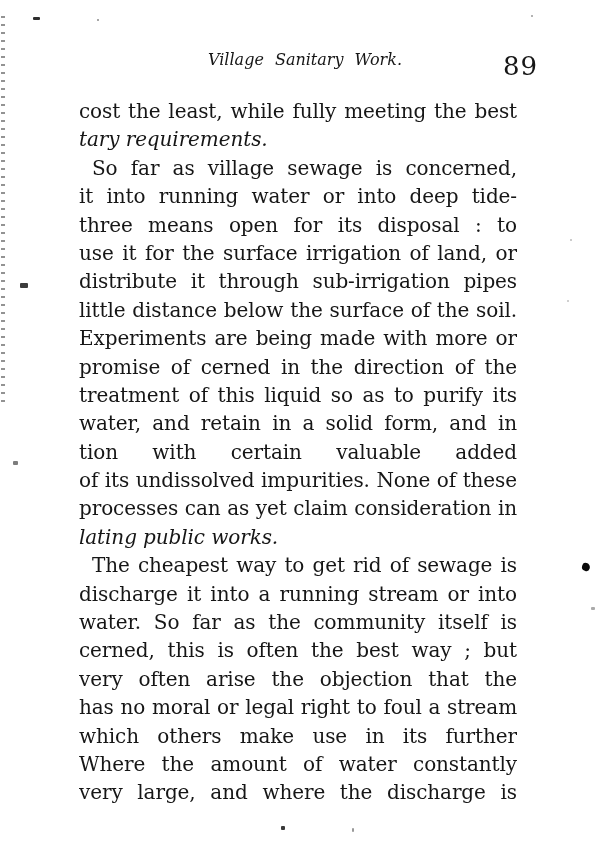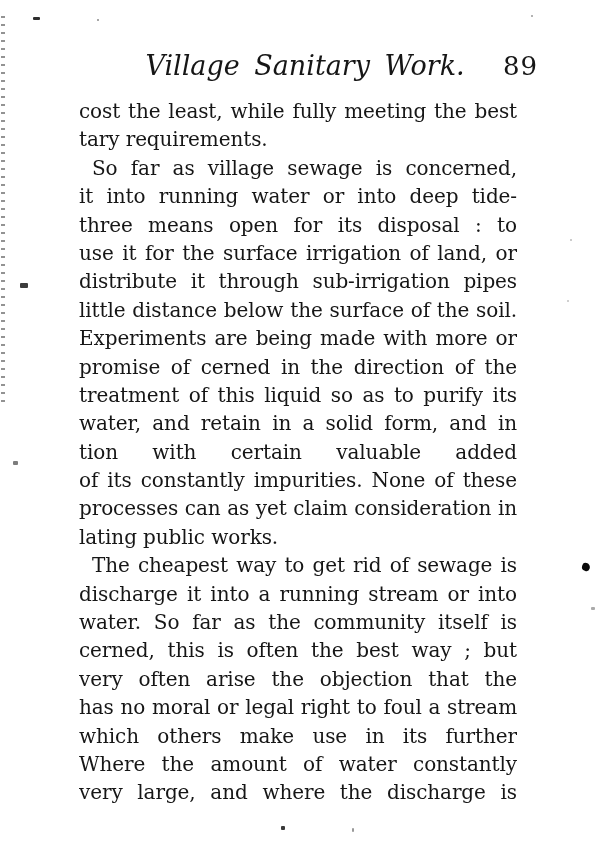--- a/index.html
+++ b/index.html
@@ -20,21 +20,21 @@
   
   .running-head {
     position: absolute;
     left: 79px;
     top: 50px;
     width: 438px;
     text-align: center;
     padding-left: 14px;
     box-sizing: border-box;
     font-style: italic;
-    font-size: 27px;
+    font-size: 16px;
     word-spacing: 6px;
     white-space: nowrap;
   }
   .page-number {
     position: absolute;
     left: 503px;
     top: 51px;
     font-size: 26px;
     letter-spacing: 1px;
   }
@@ -60,20 +60,21 @@
   }
   .j::after {
     content: "";
     display: inline-block;
     width: 100%;
     height: 0;
   }
   .pend {
     text-align: right;
     text-align-last: left;
+    font-style: italic;
   }
   .ind {
     text-indent: 13px;
   }
 
   
   .artifact { position: absolute; }
   .left-dashes {
     left: 1px;
     top: 16px;
@@ -119,21 +120,21 @@
     <div class="ln j">it into running water or into deep tide-water, to</div>
     <div class="ln j">three means open for its disposal : to discharge</div>
     <div class="ln j">use it for the surface irrigation of land, or to</div>
     <div class="ln j">distribute it through sub-irrigation pipes placed at</div>
     <div class="ln j">little distance below the surface of the soil.</div>
     <div class="ln j">Experiments are being made with more or less</div>
     <div class="ln j">promise of cerned in the direction of the chemical</div>
     <div class="ln j">treatment of this liquid so as to purify its effluent</div>
     <div class="ln j">water, and retain in a solid form, and in combina-</div>
     <div class="ln j">tion with certain valuable added ingredients, all</div>
-    <div class="ln j">of its constantly impurities.  None of these</div>
+    <div class="ln j">of its undissolved impurities.  None of these</div>
     <div class="ln j">processes can as yet claim consideration in regu-</div>
     <div class="ln pend">lating public works.</div>
     <div class="ln j ind">The cheapest way to get rid of sewage is to</div>
     <div class="ln j">discharge it into a running stream or into tide-</div>
     <div class="ln j">water.  So far as the community itself is con-</div>
     <div class="ln j">cerned, this is often the best way ; but there will</div>
     <div class="ln j">very often arise the objection that the community</div>
     <div class="ln j">has no moral or legal right to foul a stream of</div>
     <div class="ln j">which others make use in its further course.</div>
     <div class="ln j">Where the amount of water constantly flowing is</div>

